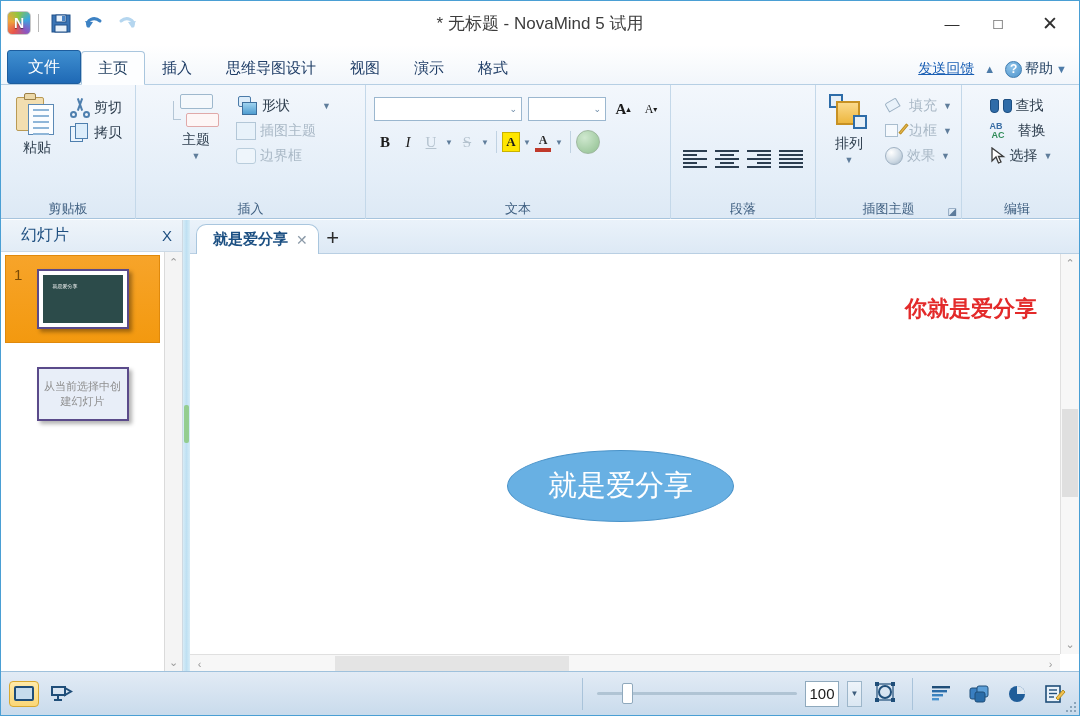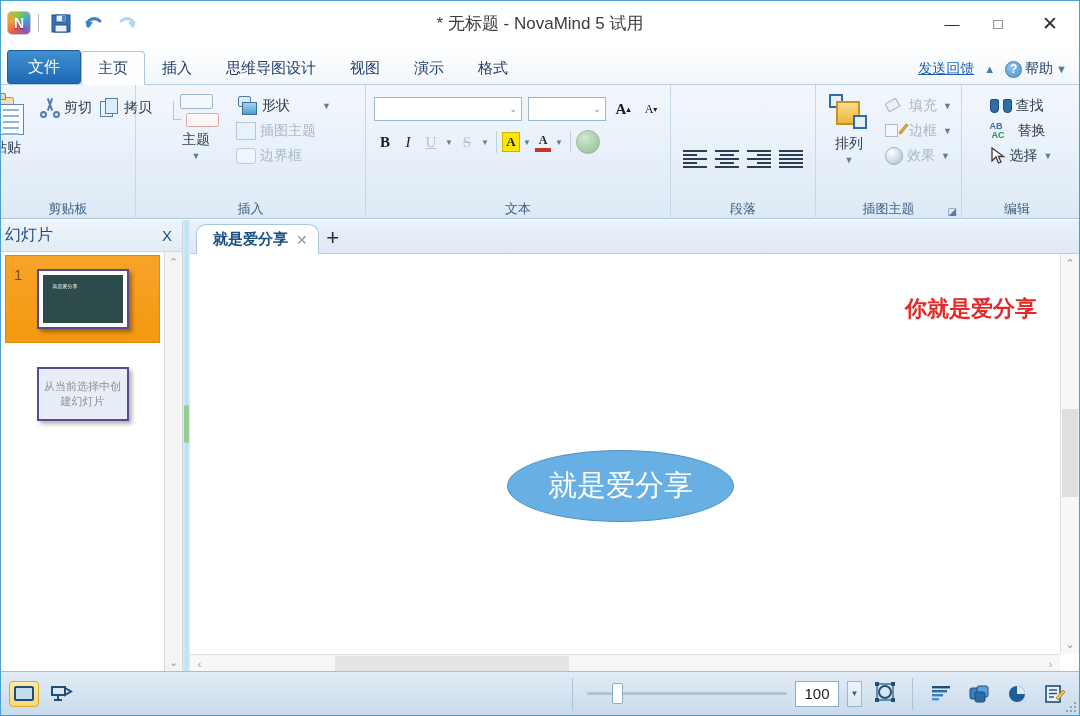--- a/index.html
+++ b/index.html
@@ -297,21 +297,21 @@
     display: flex; background: #ffffff;
   }
   
   .sidebar {
     width: 182px; height: 453px; background: #ffffff;
     display: flex; flex-direction: column;
     border-right: 1px solid #cfd9e2;
   }
   .sb-header {
     height: 32px; display: flex; align-items: center; justify-content: space-between;
-    padding: 0 10px 0 4px;
+    padding: 0 10px 0 20px;
     background: linear-gradient(#eef4fa, #e2ecf6);
     border-bottom: 1px solid #cbd9e6;
   }
   .sb-title { font-size: 16px; color: #1e4f80; }
   .sb-close { font-size: 15px; color: #1e4f80; cursor: pointer; }
   .sb-body { flex: 1; display: flex; position: relative; overflow: hidden; background: #ffffff; }
   .sb-list { flex: 1; position: relative; }
   .slide-item {
     margin: 3px 4px 0 4px; height: 88px;
     background: linear-gradient(#f7a42a, #f3990f);
@@ -437,21 +437,21 @@
     margin-left: auto; display: flex; align-items: center; gap: 8px;
     border-left: 1px solid #a9c3da; padding-left: 14px; height: 32px;
   }
   .slider { width: 200px; height: 22px; position: relative; display: flex; align-items: center; }
   .slider .trk { position: absolute; left: 0; right: 0; height: 3px; background: #b0c4d4; border-radius: 2px; }
   .slider .hnd {
     position: absolute; left: 25px; width: 11px; height: 21px;
     background: #ffffff; border: 1px solid #8fa9bd; border-radius: 2px;
   }
   .zoombox {
-    width: 44px; height: 26px; background: #ffffff; border: 1px solid #8fa9bd;
+    width: 34px; height: 26px; background: #ffffff; border: 1px solid #8fa9bd;
     display: flex; align-items: center; justify-content: center;
     font-size: 15px; color: #1b1b1b;
   }
   .zoomcaret {
     width: 15px; height: 26px; background: linear-gradient(#eef4fa,#dbe7f2);
     border: 1px solid #9db6ca; display: flex; align-items: center; justify-content: center;
     font-size: 8px; color: #3c5c7c; cursor: pointer;
   }
   .fitbtn { width: 30px; height: 26px; display: flex; align-items: center; justify-content: center; cursor: pointer; }
   .sb-right {
@@ -530,21 +530,21 @@
             <span class="doc">
                 <i></i>
                 <i></i>
                 <i></i>
                 <i></i>
                 <i></i>
               </span>
           </span>
           <span class="lbl">粘贴</span>
         </div>
-        <div style="display:flex;padding-top:4px">
+        <div style="display:flex;flex-direction:column;padding-top:4px">
           <div class="smallbtn">
             <span class="cut-ic ic">
                 <i class="l"></i>
                 <i class="r"></i>
               </span>
             <span class="lbl">剪切</span>
           </div>
           <div class="smallbtn">
             <span class="copy-ic ic">
                 <i class="b"></i>

